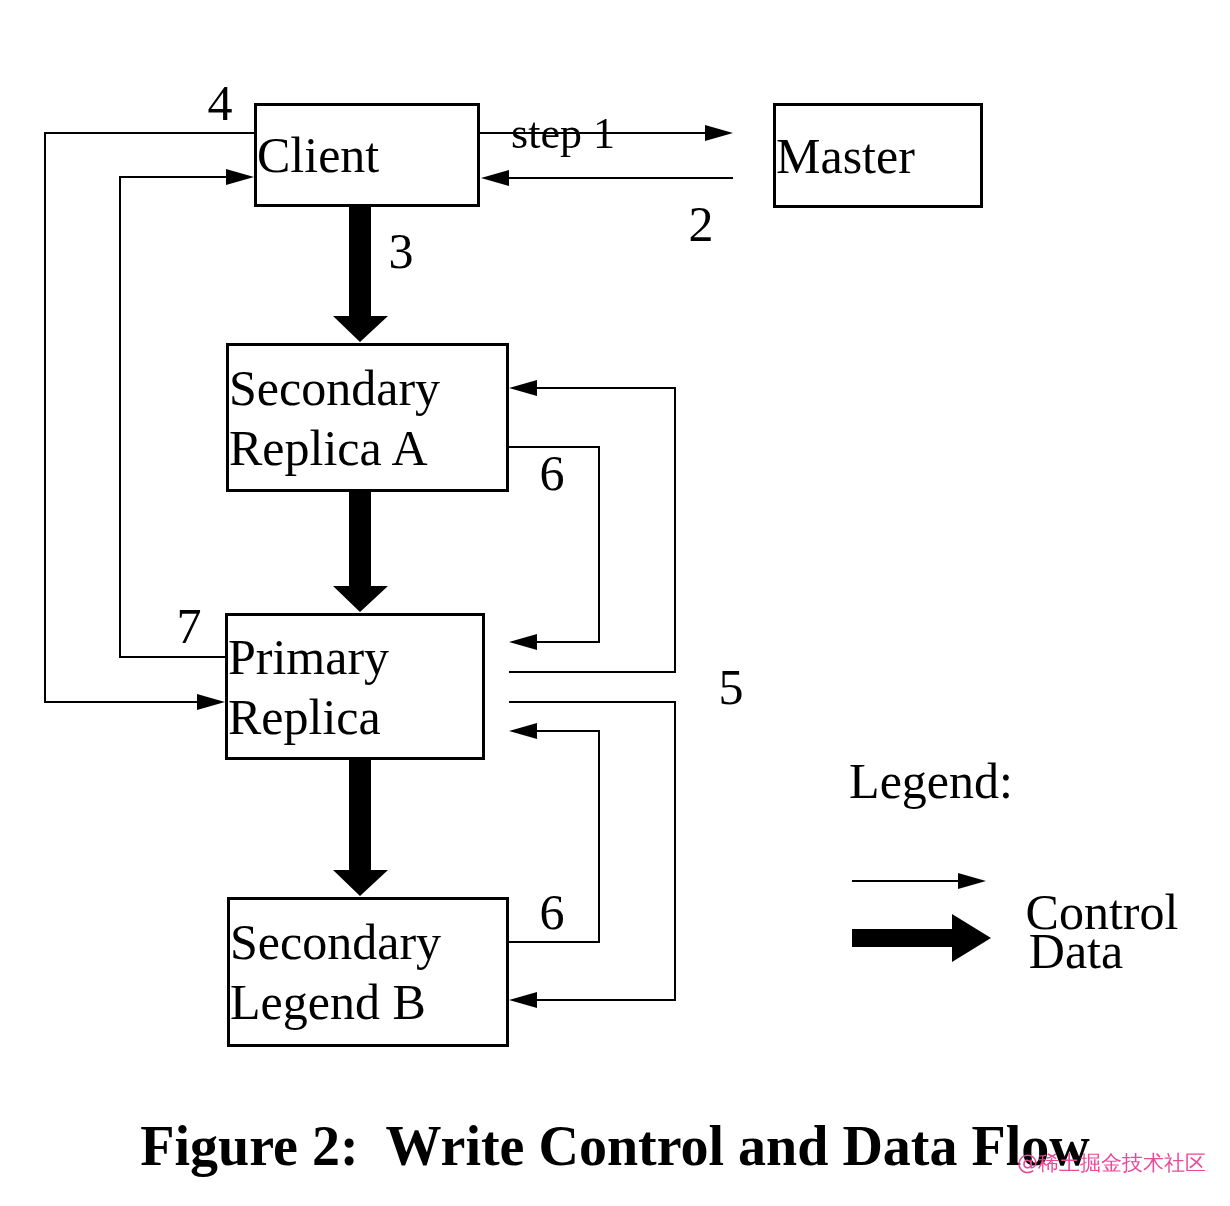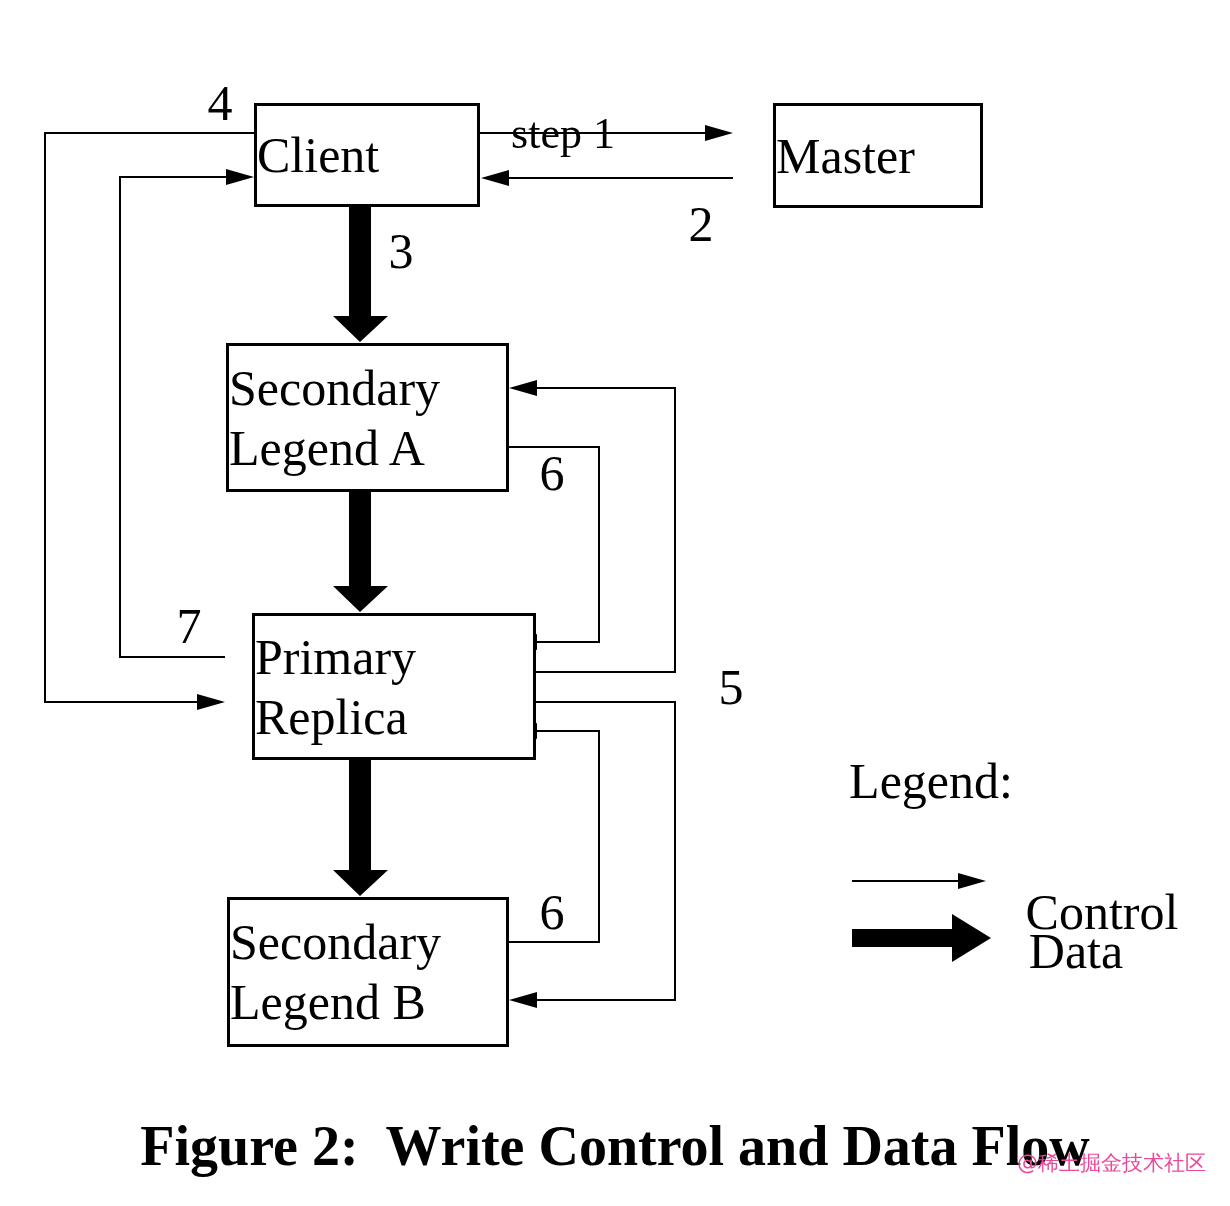--- a/index.html
+++ b/index.html
@@ -128,24 +128,24 @@
   <div class="node" style="left:254px; top:103px; width:226px; height:104px;">
     <span>Client</span>
   </div>
 
   <div class="node" style="left:733px; top:103px; width:210px; height:105px;margin-left:40px;">
     <span>Master</span>
   </div>
 
   <div class="node" style="left:226px; top:343px; width:283px; height:149px;">
     <span>Secondary</span>
-    <span>Legend A</span>
+    <span>Replica A</span>
   </div>
 
-  <div class="node" style="left:225px; top:613px; width:284px; height:147px;margin-left:27px;">
+  <div class="node" style="left:225px; top:613px; width:260px; height:147px;">
     <span>Primary</span>
     <span>Replica</span>
   </div>
 
   <div class="node" style="left:227px; top:897px; width:282px; height:150px;">
     <span>Secondary</span>
     <span>Legend B</span>
   </div>
 
   <div class="lbl" style="left:220px; top:103px;">4</div>

